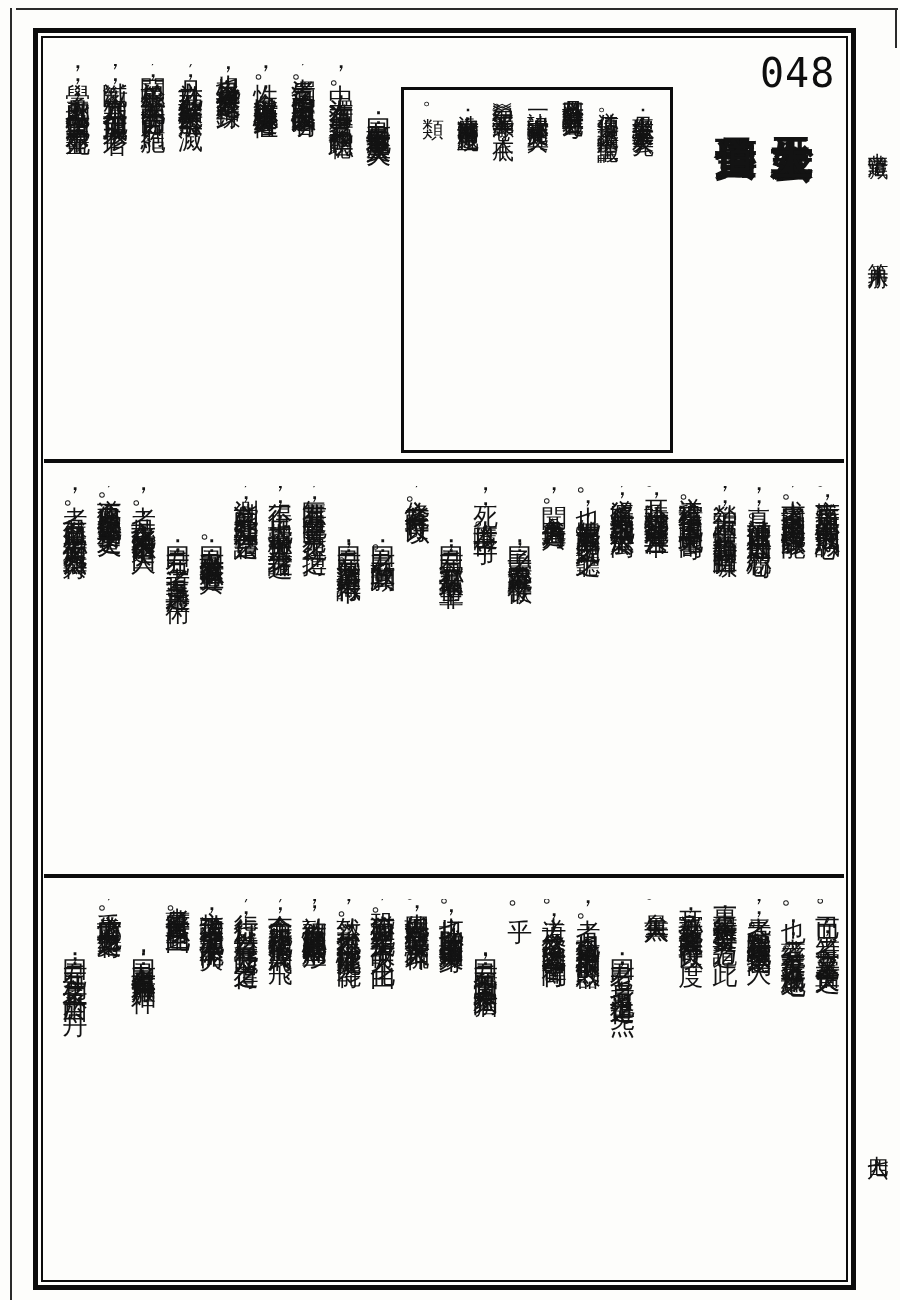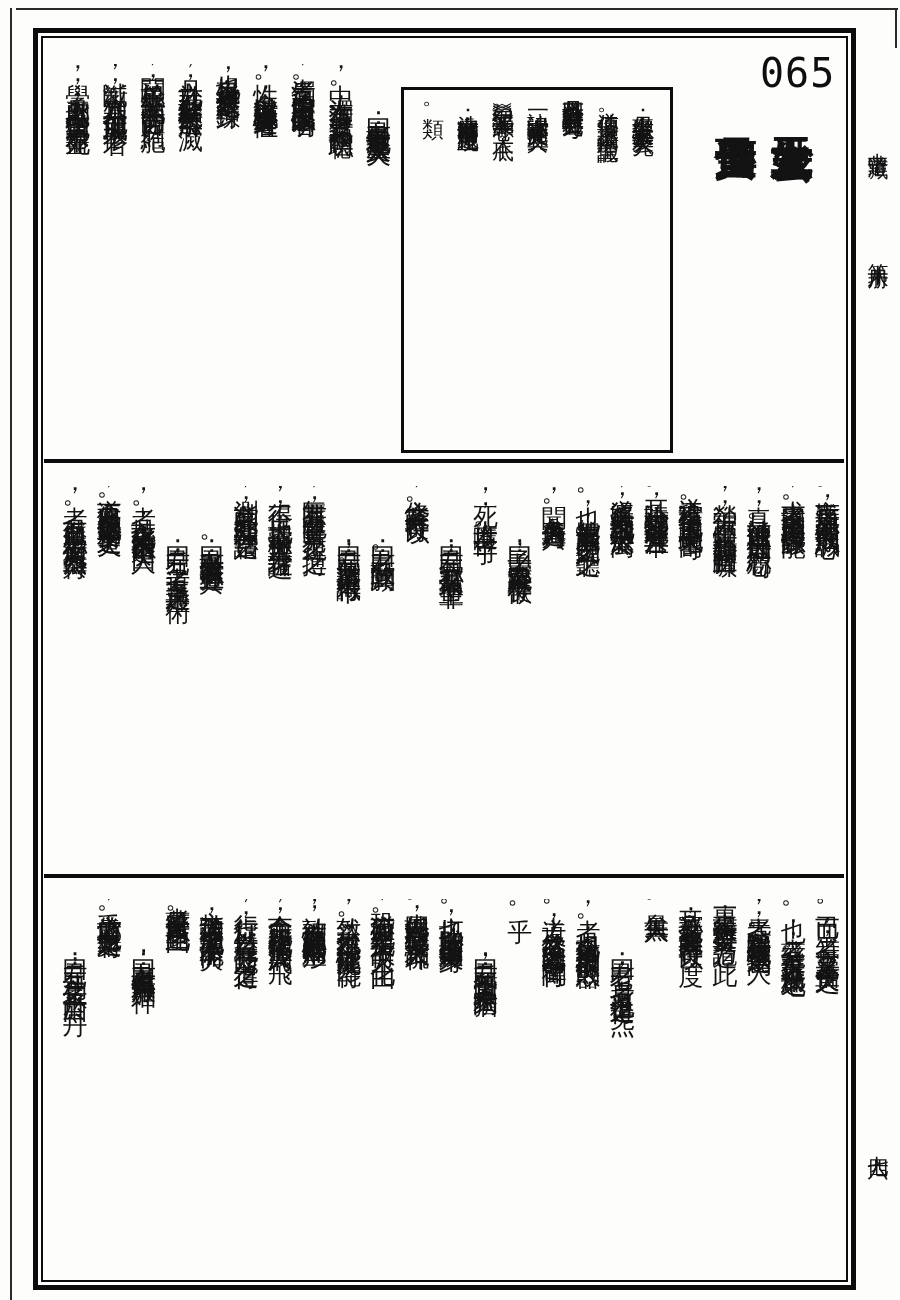--- a/index.html
+++ b/index.html
@@ -99,21 +99,21 @@
   <div class="vtext margin-label volume">第十八册</div>
   <div class="vtext margin-label pagenum">七六四</div>
 
   <div class="frame">
     <div class="frame-inner"></div>
   </div>
 
   <div class="rule rule-1"></div>
   <div class="rule rule-2"></div>
 
-  <div class="catalog">065</div>
+  <div class="catalog">048</div>
 
   <div class="vtext title">
       <p>先天玄妙玉女太上</p>
       <p>聖母資傳仙道</p>
     </div>
 
   <div class="colophon-box">
     <div class="vtext colophon-text">
         <p>經名：先天玄妙玉女太上聖母</p>
         <p>資傳仙道。撰人不詳。假託聖</p>

